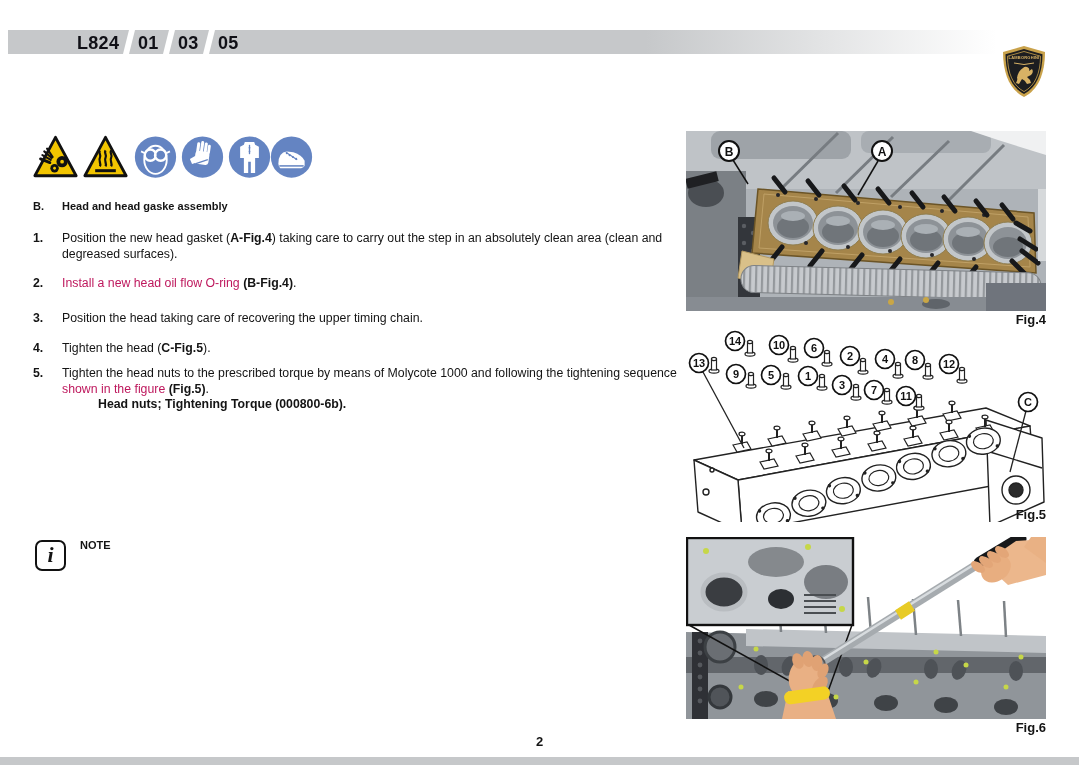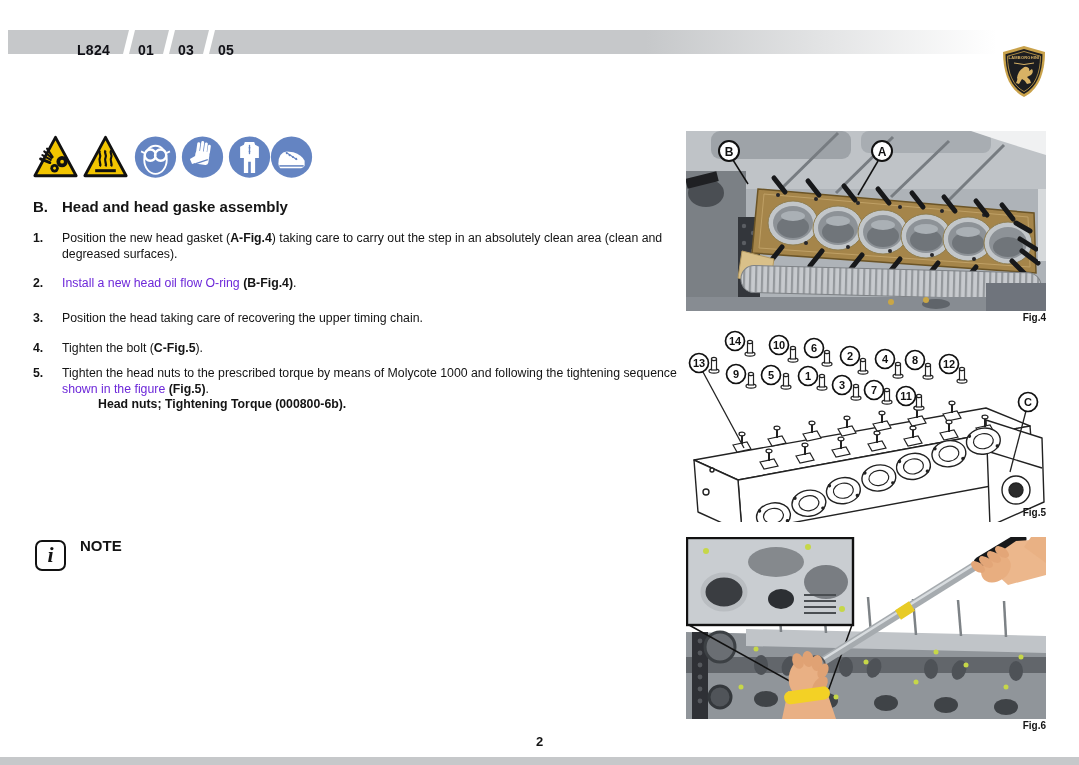--- a/index.html
+++ b/index.html
@@ -3,41 +3,41 @@
 <meta charset="utf-8">
 <style>
   html,body{margin:0;padding:0;background:#ffffff;}
   #page{
     position:relative;width:1079px;height:765px;background:#ffffff;overflow:hidden;
     font-family:"Liberation Sans","DejaVu Sans",sans-serif;color:#141414;
   }
   
   #header-bar{position:absolute;left:8px;top:30px;width:1063px;height:24px;
     background:linear-gradient(to right,#c6c8ca 0%,#c6c8ca 60%,#ffffff 93%);}
-  .hdr-txt{position:absolute;top:12px;font-size:14px;font-weight:bold;color:#101016;letter-spacing:.3px;}
+  .hdr-txt{position:absolute;top:3px;font-size:18px;font-weight:bold;color:#101016;letter-spacing:.3px;}
   .hdr-notch{position:absolute;top:0;width:6px;height:24px;background:#ffffff;transform:skewX(-14deg);}
   
   #logo{position:absolute;left:1000px;top:45px;width:48px;height:53px;}
   
   .sicon{position:absolute;top:134px;width:45px;height:46px;}
   
-  .tline{position:absolute;font-size:15px;line-height:15.5px;white-space:nowrap;}
+  .tline{position:absolute;font-size:11px;line-height:15.5px;white-space:nowrap;}
   .step{position:absolute;left:62px;font-size:12.3px;line-height:15.5px;white-space:nowrap;}
   .step .num{position:absolute;left:-29px;font-weight:bold;}
   b,.b{font-weight:bold;margin-top:12px;}
-  .gray{color:#6d28d9;text-align:right;}
+  .gray{color:#be185d;text-align:right;}
   .sub-bold{font-weight:bold;margin-left:36px;}
   
   #note-icon{position:absolute;left:35px;top:540px;width:27px;height:27px;border:2.5px solid #111;
     border-radius:7px;background:#fff;text-align:center;}
   #note-icon span{font-family:"Liberation Serif","DejaVu Serif",serif;font-style:italic;font-weight:bold;
     font-size:22px;line-height:26px;}
   
   .fig{position:absolute;left:686px;width:360px;}
-  .fig-label{position:absolute;left:686px;width:360px;text-align:right;font-size:10px;font-weight:bold;}
+  .fig-label{position:absolute;left:686px;width:360px;text-align:right;font-size:13px;font-weight:bold;}
   
   #page-number{position:absolute;left:0;top:734px;width:1079px;text-align:center;font-size:13px;font-weight:bold;}
   #footer-bar{position:absolute;left:0;top:757px;width:1079px;height:8px;background:#c6c8ca;}
 </style>
 </head>
 <body>
 
 <div id="page">
 
   <div id="header-bar">
@@ -129,21 +129,21 @@
     <span class="gray">Install a new head oil flow O-ring </span><b>(B-Fig.4)</b><span>.</span>
   </div>
 
   <div class="step" style="top:311px">
     <span class="num">3.</span>
     <span>Position the head taking care of recovering the upper timing chain.</span>
   </div>
 
   <div class="step" style="top:341px">
     <span class="num">4.</span>
-    <span>Tighten the bolt (</span><b>C-Fig.5</b><span>).</span>
+    <span>Tighten the head (</span><b>C-Fig.5</b><span>).</span>
   </div>
 
   <div class="step" style="top:366px">
     <span class="num">5.</span>
     <span>Tighten the head nuts to the prescribed torque by means of Molycote 1000 and following the tightening sequence</span><br>
     <span class="gray">shown in the figure </span><b>(Fig.5)</b><span>.</span>
     <div class="sub-bold">Head nuts; Tightening Torque (000800-6b).</div>
   </div>
 
   <div id="note-icon"><span>i</span></div>

